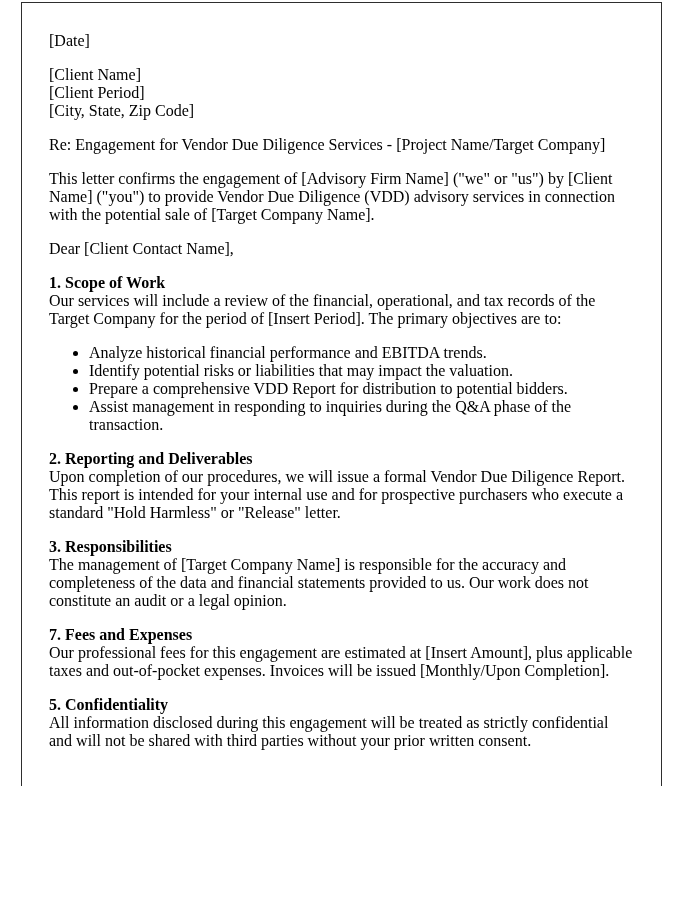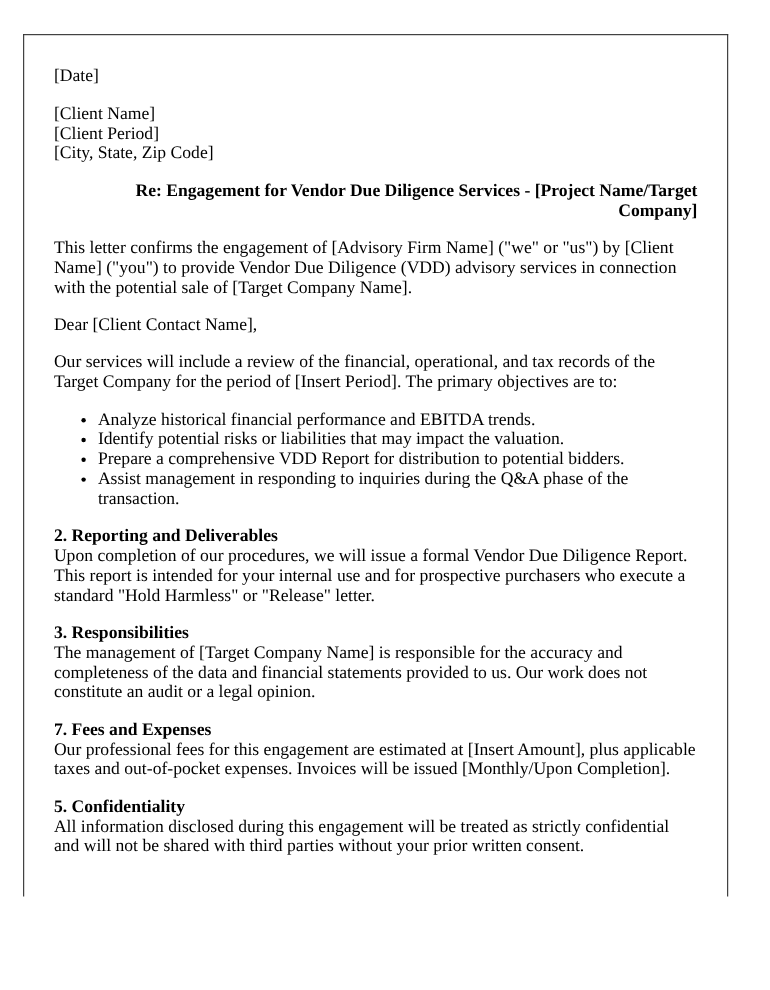--- a/index.html
+++ b/index.html
@@ -11,33 +11,33 @@
     background: #ffffff;
     color: #000000;
     font-family: "Liberation Serif", "DejaVu Serif", serif;
     font-size: 16px;
     line-height: 18px;
     position: relative;
   }
   .frame {
     position: absolute;
     left: 21px;
-    top: 31px;
+    top: 2px;
     width: 641px;
     height: 784px;
     border: 1px solid #2e2e2e;
     border-bottom: none;
     padding: 13px 27px 0 27px;
     overflow: hidden;
   }
   p { margin: 16px 0; }
   ul { margin: 16px 0; padding-left: 40px; }
   li { margin: 0; padding: 0; }
   .blk { display: block; }
-  .bold { font-weight: bold; text-align: right; }
+  .bold { font-weight: normal; }
 </style>
 </head>
 <body>
 
 <div class="page">
   <div class="frame">
 
     <p>[Date]</p>
 
     <p>
@@ -46,21 +46,21 @@
       <span class="blk">[City, State, Zip Code]</span>
     </p>
 
     <p class="bold">Re: Engagement for Vendor Due Diligence Services - [Project Name/Target Company]</p>
 
     <p>This letter confirms the engagement of [Advisory Firm Name] ("we" or "us") by [Client Name] ("you") to provide Vendor Due Diligence (VDD) advisory services in connection with the potential sale of [Target Company Name].</p>
 
     <p>Dear [Client Contact Name],</p>
 
     <p>
-      <span>Our services will include a review of the financial, operational, and tax records of the Target Company for the period of [Insert Period]. The primary objectives are to:</span>
+      <strong class="blk">1. Scope of Work</strong><span>Our services will include a review of the financial, operational, and tax records of the Target Company for the period of [Insert Period]. The primary objectives are to:</span>
     </p>
 
     <ul>
       <li>Analyze historical financial performance and EBITDA trends.</li>
       <li>Identify potential risks or liabilities that may impact the valuation.</li>
       <li>Prepare a comprehensive VDD Report for distribution to potential bidders.</li>
       <li>Assist management in responding to inquiries during the Q&amp;A phase of the transaction.</li>
     </ul>
 
     <p>

